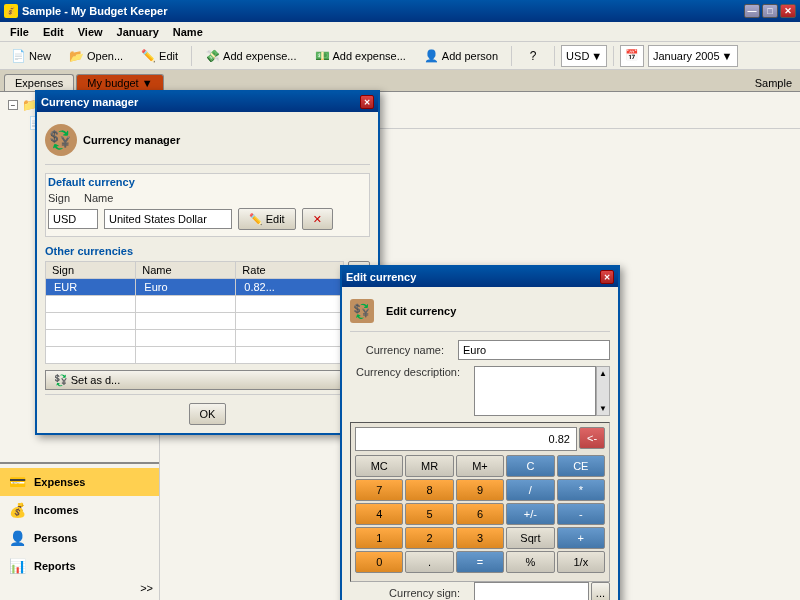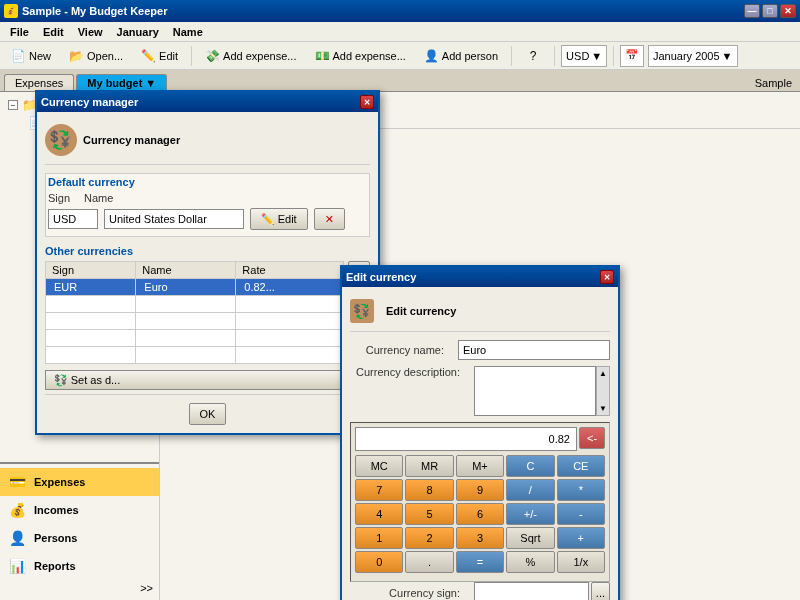--- a/index.html
+++ b/index.html
@@ -77,21 +77,21 @@
       display: flex;
       align-items: flex-end;
       border-bottom: 1px solid #888;
       padding-left: 4px;
     }
     .tab {
       padding: 2px 10px; cursor: pointer;
       background: #E8E4D8; border: 1px solid #888; border-bottom: none;
       margin-right: 2px; border-radius: 3px 3px 0 0; font-size: 11px;
     }
-    .tab.active { background: #0ea5e9; font-weight: bold; }
+    .tab.active { background: #c2410c; font-weight: normal; }
 
     
     .left-panel {
       width: 160px;
       background: #F5F3EC;
       border-right: 1px solid #ccc;
       display: flex;
       flex-direction: column;
     }
     .tree-area {
@@ -174,21 +174,21 @@
     .dialog-header { display: flex; align-items: center; gap: 6px; padding: 4px 0 8px; border-bottom: 1px solid #ccc; margin-bottom: 8px; font-size: 12px; font-weight: bold; }
 
     .section-label { font-size: 11px; color: #0054A6; font-weight: bold; margin-bottom: 4px; }
     .form-group { display: flex; align-items: center; gap: 6px; margin-bottom: 4px; }
     .form-label { font-size: 11px; color: #333; min-width: 30px; }
     .form-input {
       border: 1px solid #888; background: white; padding: 2px 4px; font-size: 11px;
       height: 20px;
     }
     .form-input.small { width: 50px; }
-    .form-input.large { width: 140px; }
+    .form-input.large { width: 128px; }
 
     .btn {
       border: 1px solid #888; background: linear-gradient(to bottom, #F5F3EC, #D4CFBE);
       padding: 2px 10px; cursor: pointer; font-size: 11px; height: 22px;
       display: flex; align-items: center; gap: 3px; border-radius: 2px;
     }
     .btn-danger { color: #CC0000; }
 
     .currencies-table {
       border: 1px solid #888; width: 100%;

